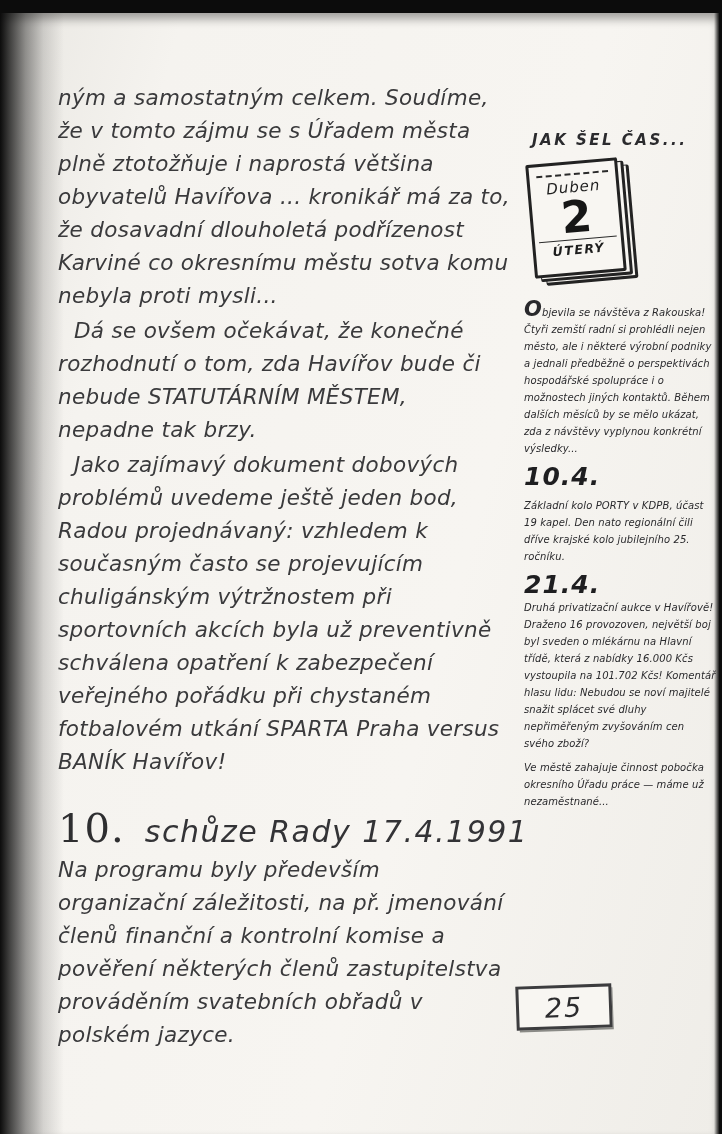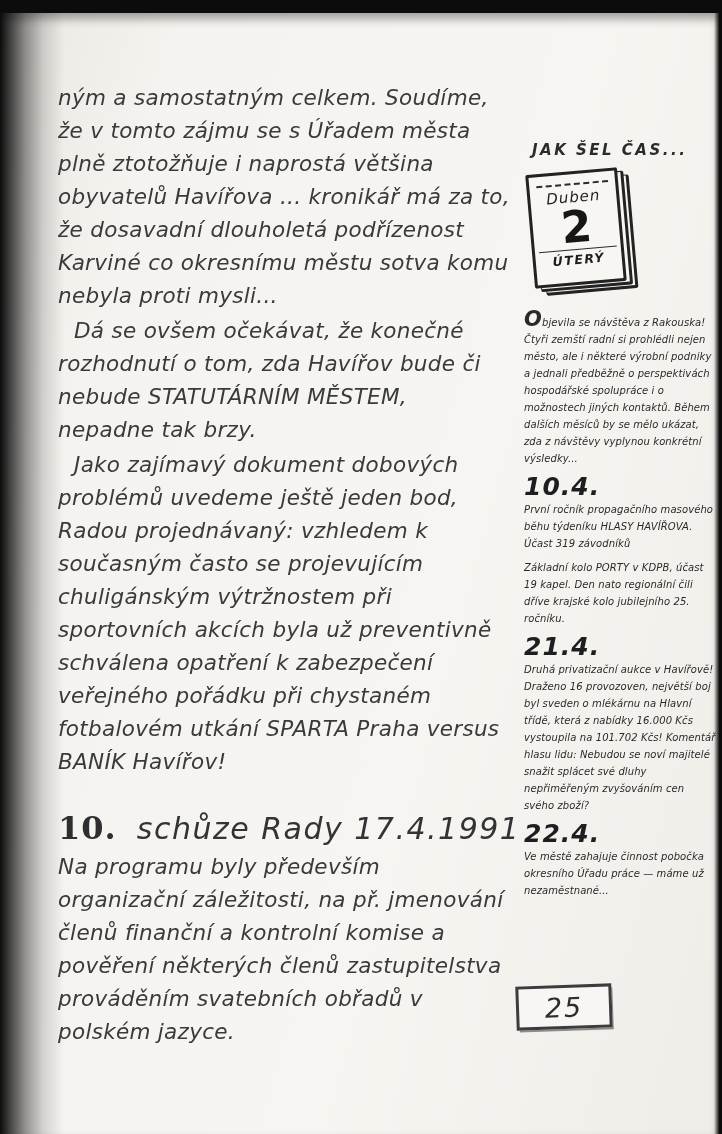--- a/index.html
+++ b/index.html
@@ -33,30 +33,30 @@
     letter-spacing:.3px;
   }
   .main-col p{margin:0 0 2px 0;}
   .main-col p.indent{text-indent:16px;}
   .section-head{
     margin:34px 0 2px 0;
     white-space:nowrap;
   }
   .section-number{
     font-family:"DejaVu Serif",serif;
-    font-style:normal;font-weight:bold;
-    font-size:32px;color:#2e2e30;letter-spacing:1px;
+    font-style:normal;font-weight:normal;
+    font-size:40px;color:#2e2e30;letter-spacing:1px;
   }
   .section-title{
     font-size:30px;letter-spacing:1.5px;color:#333336;margin-left:13px;
   }
 
   
   .sidebar{
-    position:absolute;left:524px;top:128px;width:192px;
+    position:absolute;left:524px;top:118px;width:192px;
     color:#27272a;font-style:italic;
   }
   .sidebar-heading{
     font-size:15px;letter-spacing:2.5px;font-weight:bold;
     color:#2b2b2e;margin:0 0 12px 8px;white-space:nowrap;
   }
   .calendar-wrap{margin:4px 0 16px 6px;height:124px;}
   .calendar{
     width:86px;height:108px;background:#f8f6f2;
     border:3px solid #222;border-radius:2px;
@@ -131,34 +131,32 @@
         <div class="weekday">ÚTERÝ</div>
       </div>
     </div>
 
     <div class="entry">
       <p class="entry-text lead">Objevila se návštěva z Rakouska! Čtyři zemští radní si prohlédli nejen město, ale i některé výrobní podniky a jednali předběžně o perspektivách hospodářské spolupráce i o možnostech jiných kontaktů. Během dalších měsíců by se mělo ukázat, zda z návštěvy vyplynou konkrétní výsledky...</p>
     </div>
 
     <div class="entry">
       <div class="entry-date">10.4.</div>
-      <p class="entry-text">První ročník propagačního masového běhu týdeníku HLASY HAVÍŘOVA. Účast 319 závodníků</p>
     </div>
 
     <div class="entry">
       <p class="entry-text">Základní kolo PORTY v KDPB, účast 19 kapel. Den nato regionální čili dříve krajské kolo jubilejního 25. ročníku.</p>
     </div>
 
     <div class="entry">
       <div class="entry-date">21.4.</div>
       <p class="entry-text">Druhá privatizační aukce v Havířově! Draženo 16 provozoven, největší boj byl sveden o mlékárnu na Hlavní třídě, která z nabídky 16.000 Kčs vystoupila na 101.702 Kčs! Komentář hlasu lidu: Nebudou se noví majitelé snažit splácet své dluhy nepřiměřeným zvyšováním cen svého zboží?</p>
     </div>
 
     <div class="entry">
-      <div class="entry-date">22.4.</div>
       <p class="entry-text">Ve městě zahajuje činnost pobočka okresního Úřadu práce — máme už nezaměstnané...</p>
     </div>
   </div>
 
   <div class="page-number-box">
     <span class="page-number">25</span>
   </div>
 
   <div class="spine-shadow"></div>
   <div class="right-edge"></div>

